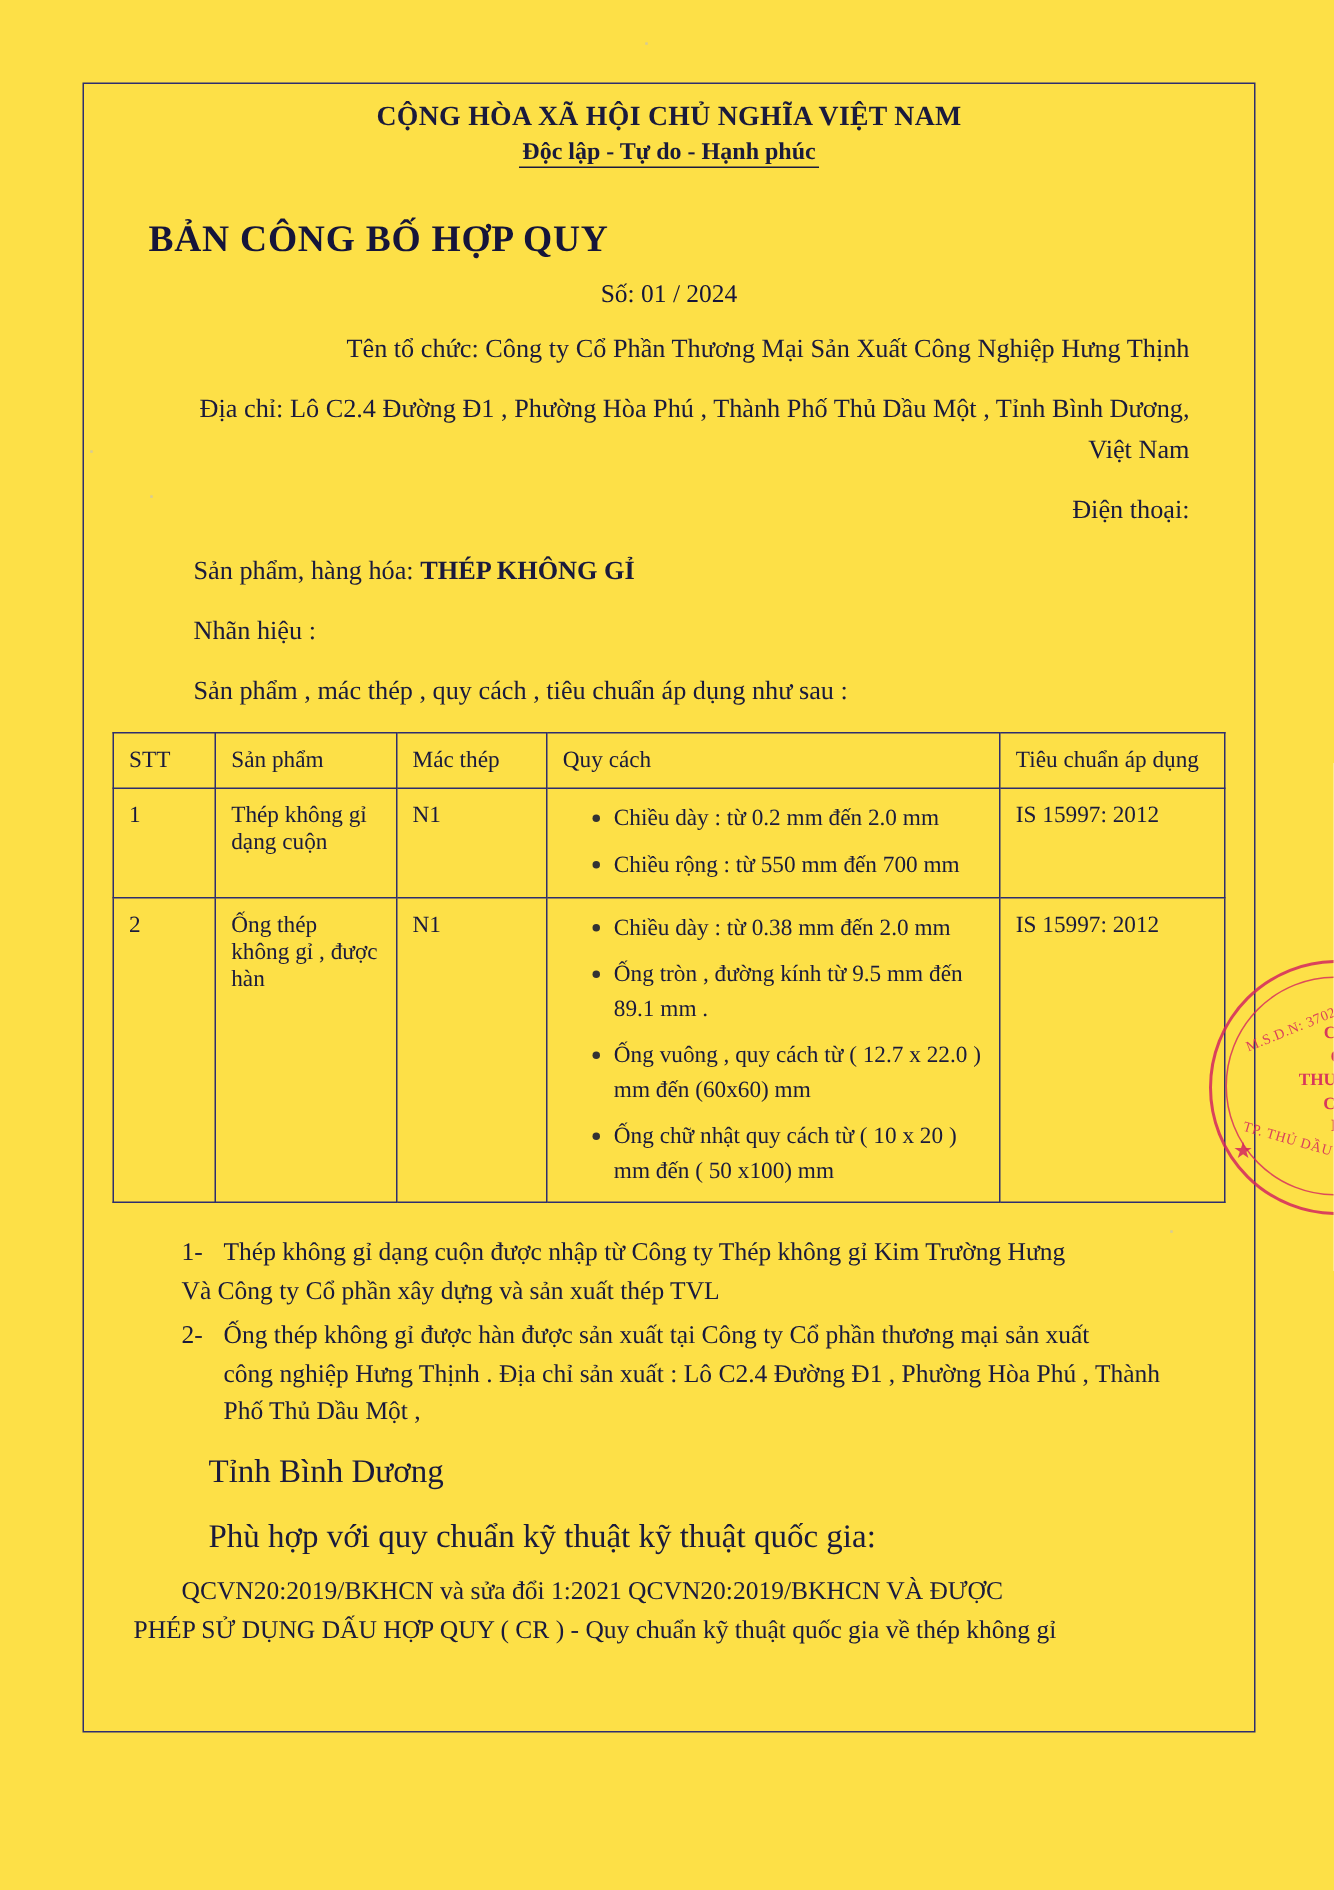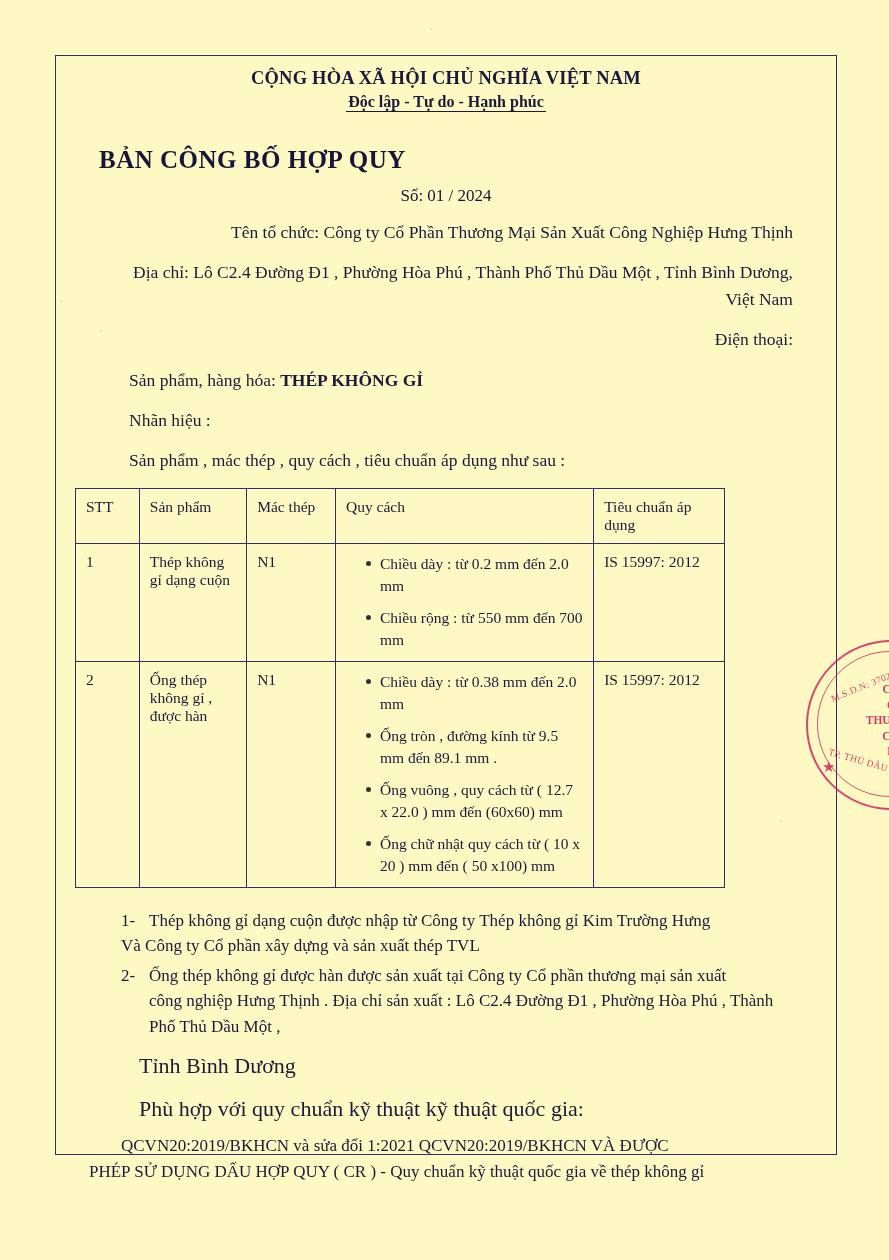--- a/index.html
+++ b/index.html
@@ -13,21 +13,21 @@
     font-family: "Liberation Serif", serif;
     color: #1a1a2e;
     position: relative;
     overflow: hidden;
   }
   .page {
     position: absolute;
     left: 0; top: 0;
     width: 889px;
     height: 1260px;
-    background: #fef9c3;
+    background: #fde047;
   }
   .doc-frame {
     position: absolute;
     left: 55px;
     top: 55px;
     width: 782px;
     height: 1100px;
     border: 1.5px solid #2e2e6e;
     box-sizing: border-box;
   }
@@ -82,21 +82,21 @@
     text-align: right;
   }
   .para.indent2 {
     margin-left: 30px;
   }
   .para b {
     font-weight: bold;
   }
   table.spec {
     border-collapse: collapse;
-    width: 650px;
+    width: 742px;
     margin-top: 14px;
     margin-left: -24px;
     font-size: 15.5px;
     color: #1a1a3c;
   }
   table.spec th, table.spec td {
     border: 1.1px solid #2e2e6e;
     padding: 9px 10px;
     vertical-align: top;
     text-align: left;

